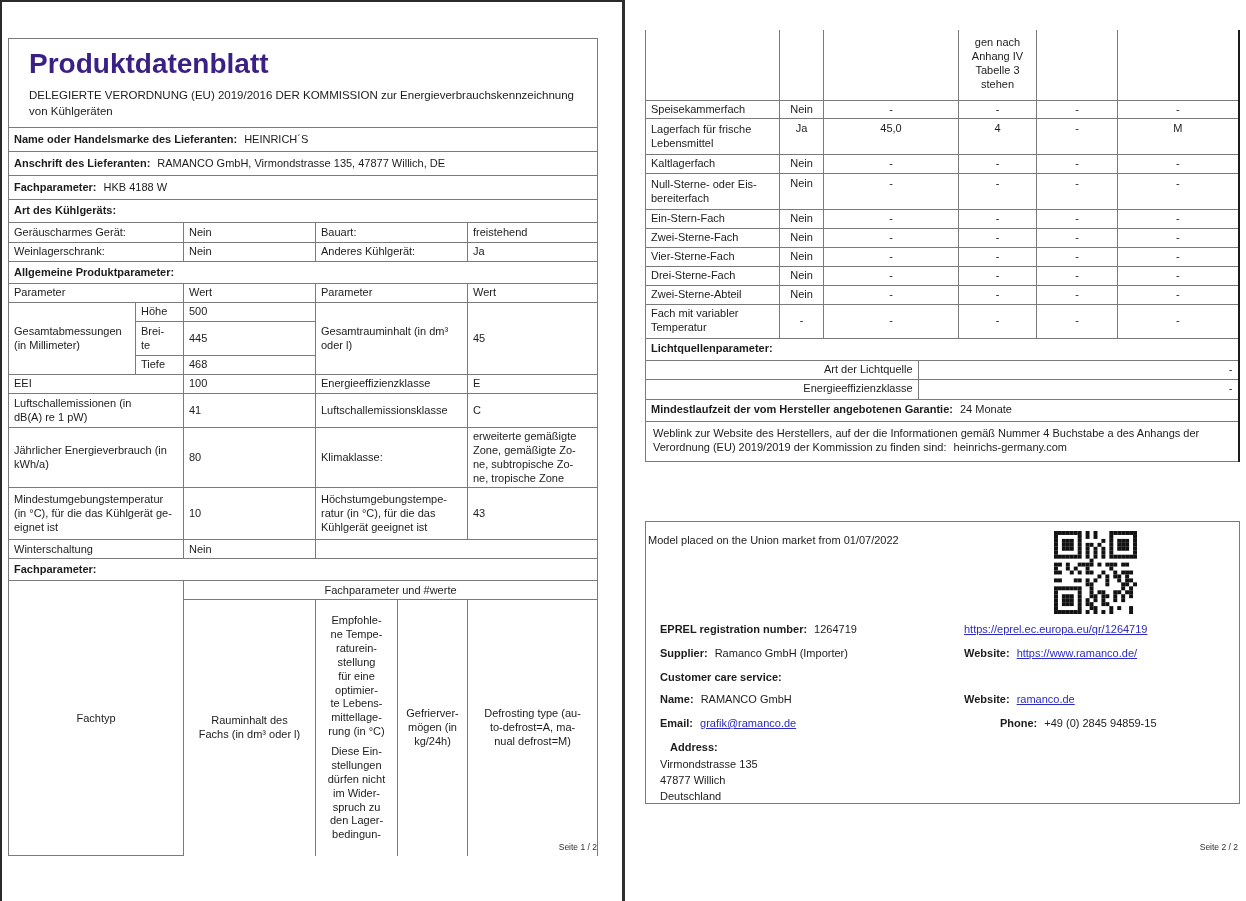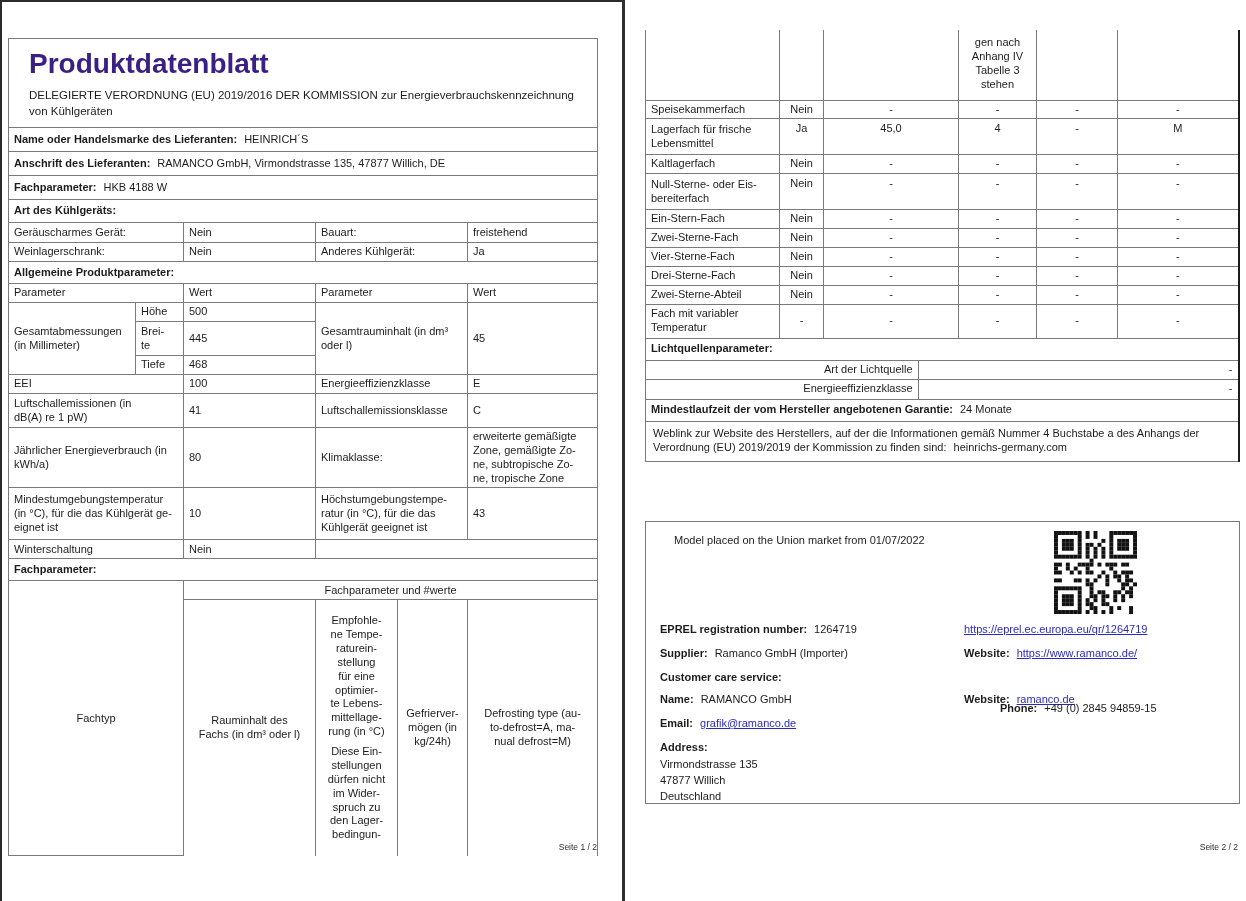--- a/index.html
+++ b/index.html
@@ -337,21 +337,21 @@
           <td colspan="6"><b>Mindestlaufzeit der vom Hersteller angebotenen Garantie:</b><span class="gap">24 Monate</span></td>
         </tr>
     <tr style="height:40px">
           <td colspan="6" style="padding:4px 7px;"><span>Weblink zur Website des Herstellers, auf der die Informationen gemäß Nummer 4 Buchstabe a des Anhangs der Verordnung (EU) 2019/2019 der Kommission zu finden sind:</span><span class="gap">heinrichs-germany.com</span></td>
         </tr>
   </tbody>
     </table>
 </div>
 
 <div class="infobox">
-  <div class="abs" style="left:28px;top:12px;text-align:right;">Model placed on the Union market from 01/07/2022</div>
+  <div class="abs" style="left:2px;top:12px;text-align:right;">Model placed on the Union market from 01/07/2022</div>
 
   <svg class="qr" viewBox="0 0 84 84" id="qr-svg">
       <g fill="#121212">
         <rect x="0" y="0" width="4" height="4"></rect>
         <rect x="4" y="0" width="4" height="4"></rect>
         <rect x="8" y="0" width="4" height="4"></rect>
         <rect x="12" y="0" width="4" height="4"></rect>
         <rect x="16" y="0" width="4" height="4"></rect>
         <rect x="20" y="0" width="4" height="4"></rect>
         <rect x="24" y="0" width="4" height="4"></rect>
@@ -559,21 +559,21 @@
 
   <div class="abs" style="left:14px;top:125px;"><span class="lbl">Supplier:</span><span class="gap">Ramanco GmbH (Importer)</span></div>
   <div class="abs" style="left:318px;top:125px;"><span class="lbl">Website:</span><a class="lnk gap">https://www.ramanco.de/</a></div>
 
   <div class="abs lbl" style="left:14px;top:149px;">Customer care service:</div>
 
   <div class="abs" style="left:14px;top:171px;"><span class="lbl">Name:</span><span class="gap">RAMANCO GmbH</span></div>
   <div class="abs" style="left:318px;top:171px;"><span class="lbl">Website:</span><a class="lnk gap">ramanco.de</a></div>
 
   <div class="abs" style="left:14px;top:195px;"><span class="lbl">Email:</span><a class="lnk gap">grafik@ramanco.de</a></div>
-  <div class="abs" style="left:318px;top:180px;padding-left:36px;"><span class="lbl">Phone:</span><span class="gap">+49 (0) 2845 94859-15</span></div>
-
-  <div class="abs lbl" style="left:14px;top:219px;">Address:</div>
+  <div class="abs" style="left:318px;top:195px;padding-left:36px;"><span class="lbl">Phone:</span><span class="gap">+49 (0) 2845 94859-15</span></div>
+
+  <div class="abs lbl" style="left:24px;top:219px;">Address:</div>
   <div class="abs pre" style="left:14px;top:235px;line-height:1.45;">Virmondstrasse 135
 47877 Willich
 Deutschland</div>
 </div>
 
 <div class="pagenum pn2">Seite 2 / 2</div>
 
 </body></html>

